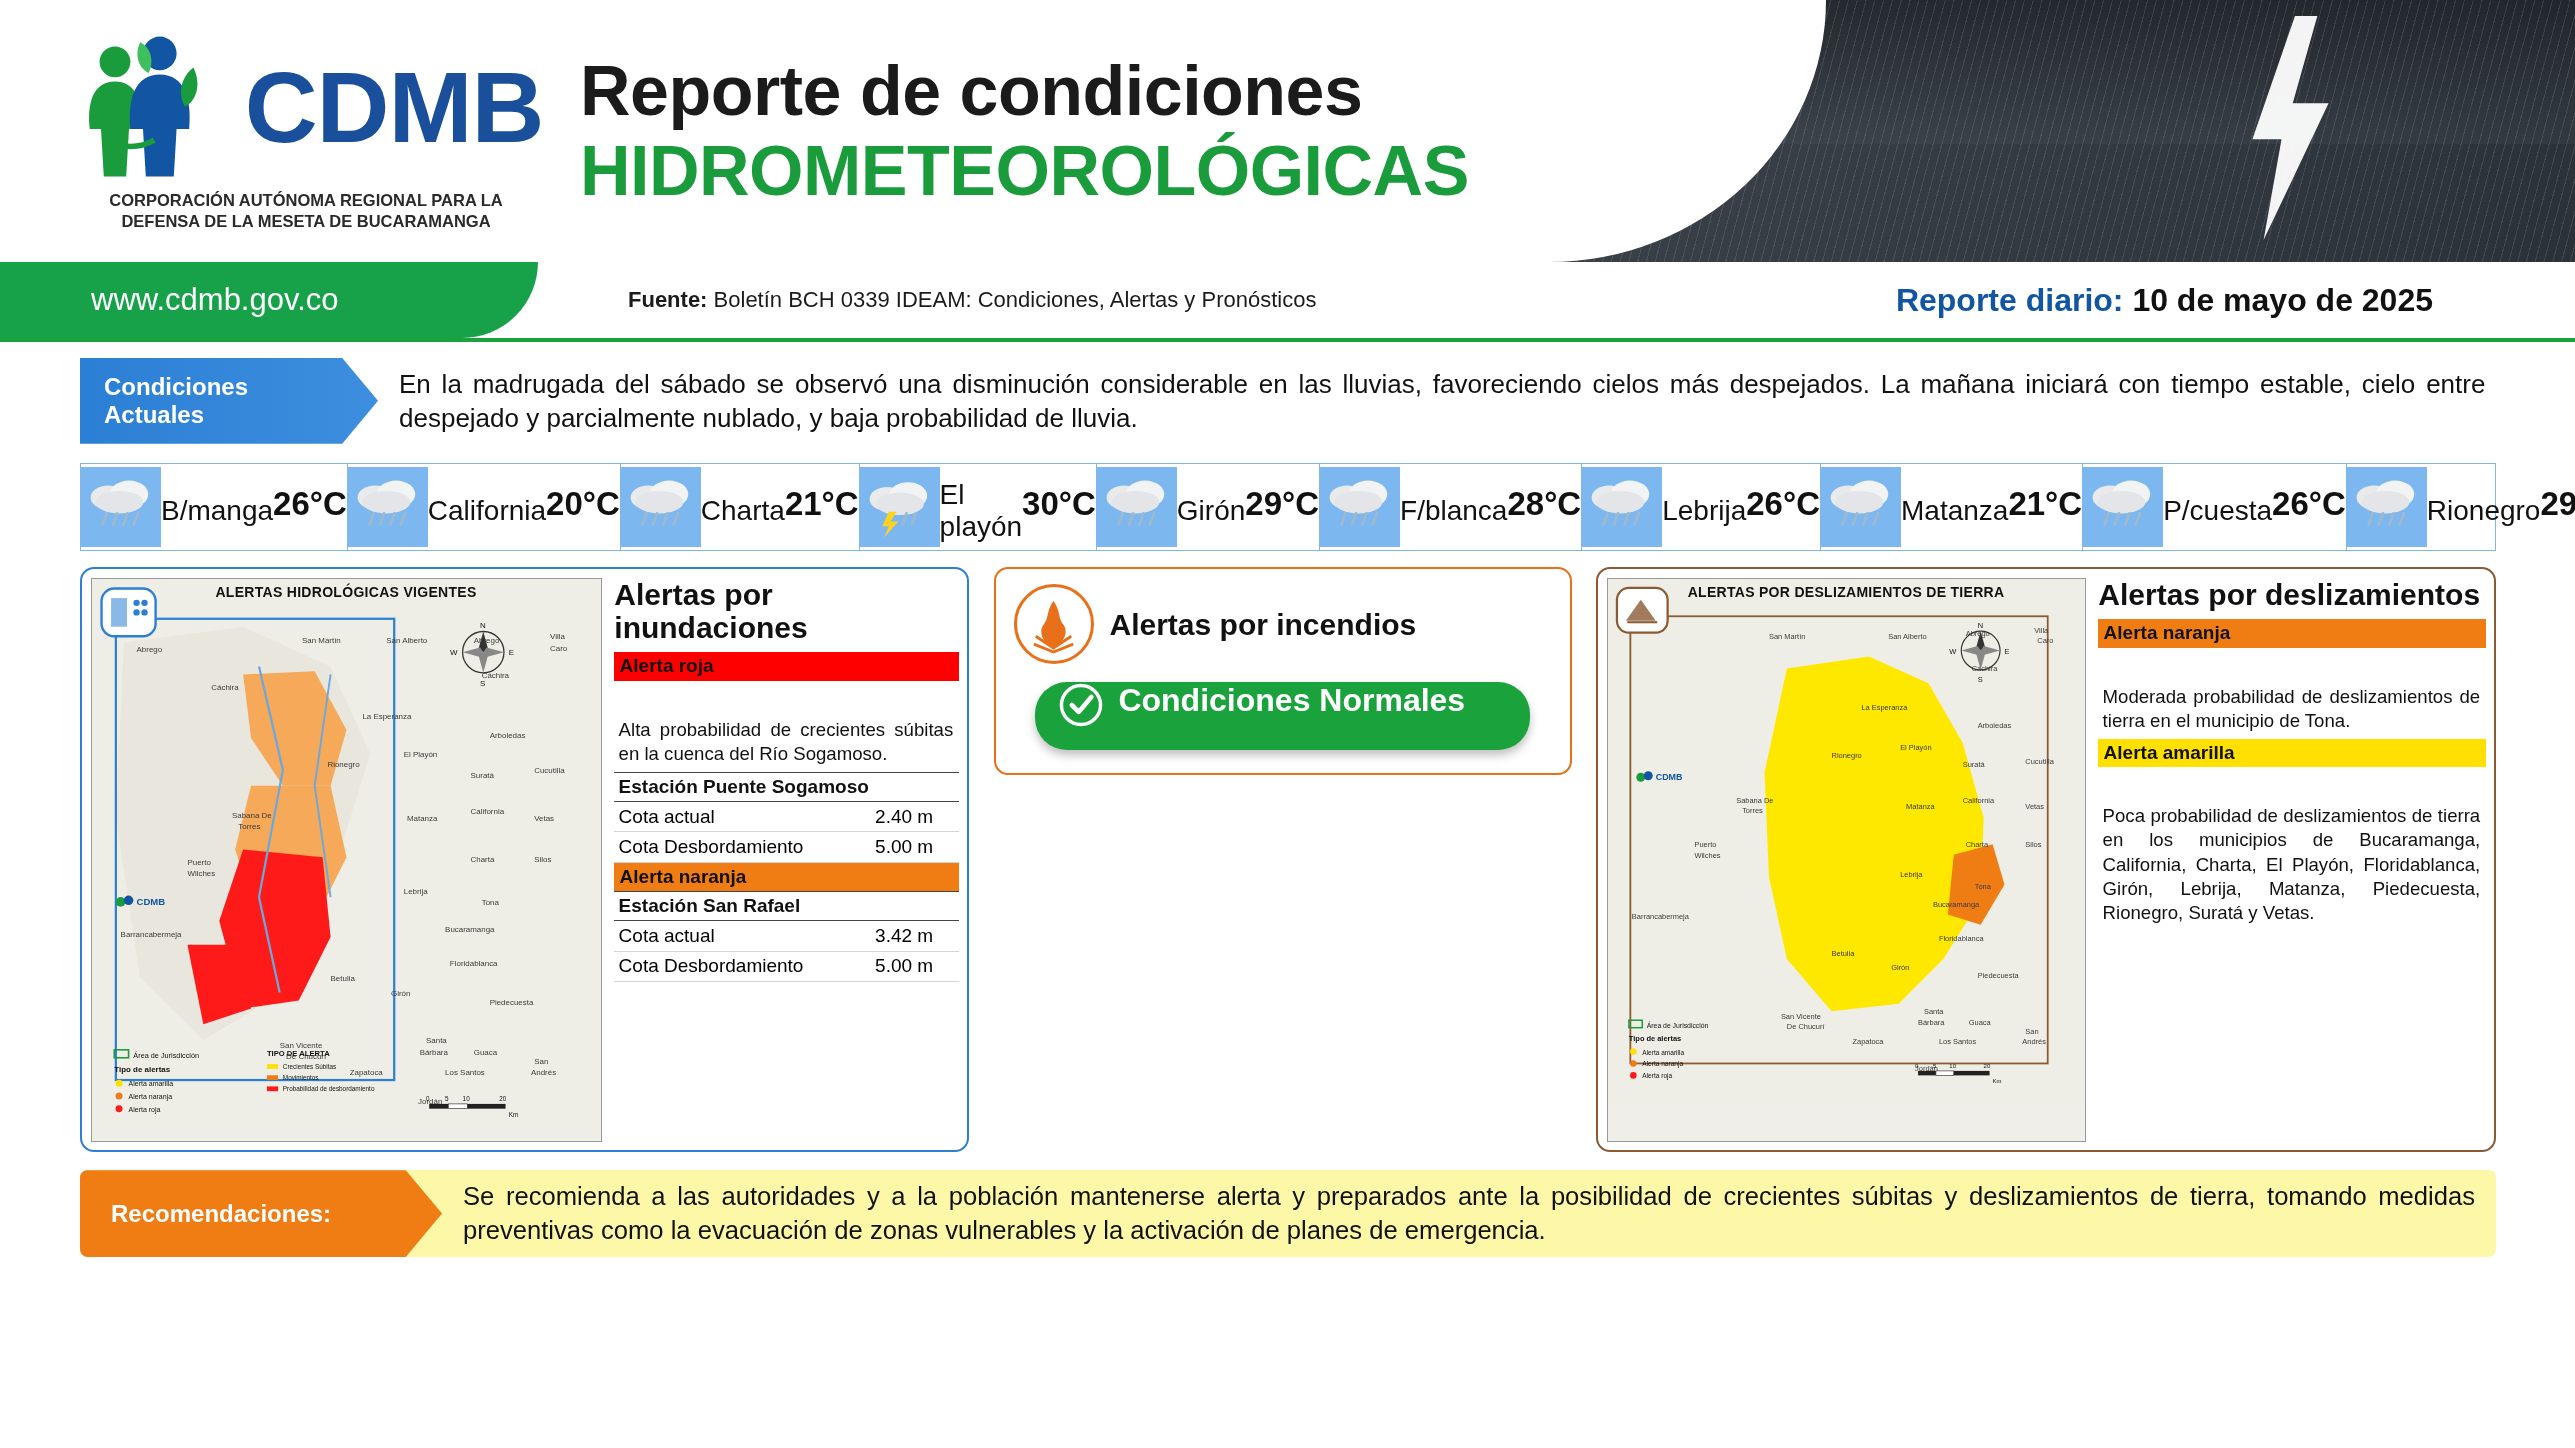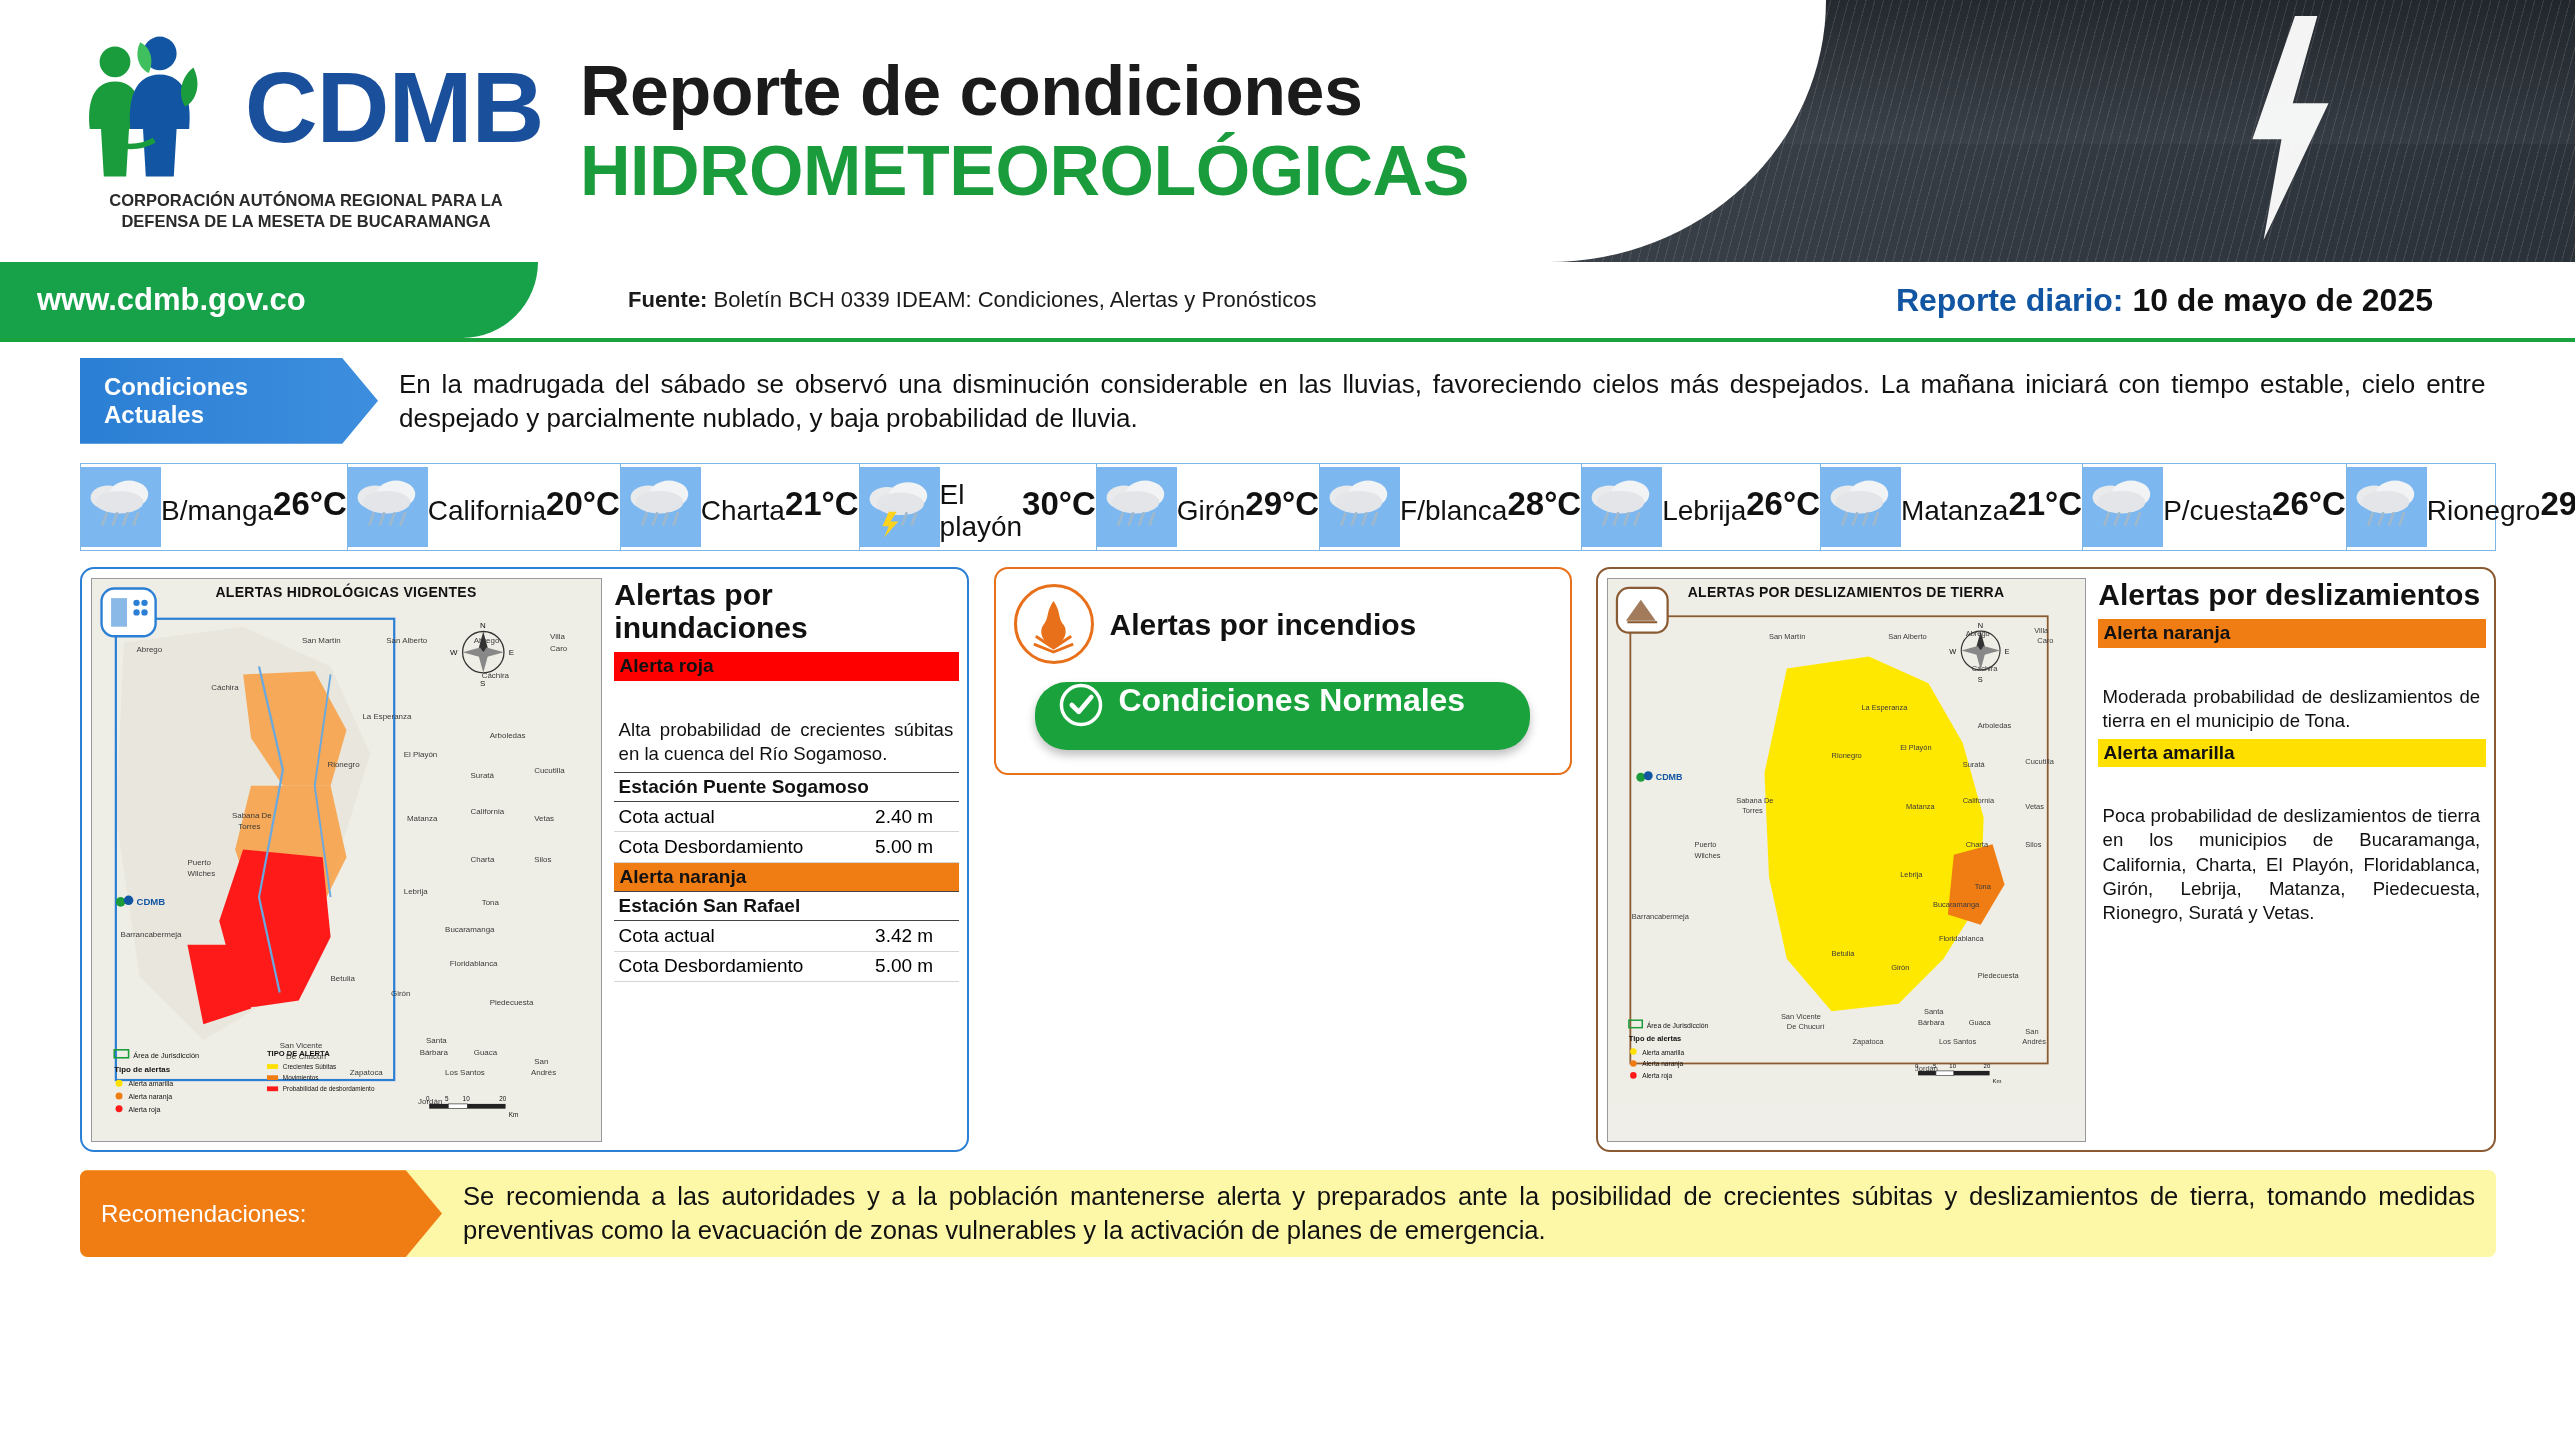--- a/index.html
+++ b/index.html
@@ -63,22 +63,22 @@
   }
   .greenbar-green {
     position:absolute; left:0; top:0; height:100%;
     width:538px;
     background:linear-gradient(90deg,#17a24a 0%, #17a24a 70%, #17a24a 100%);
     border-bottom-right-radius: 80px 80px;
     display:flex; align-items:center;
   }
   .greenbar-url {
     position:relative; z-index:3;
-    padding-left:37px;
-    font-size:31px; font-weight:bold; color:#ffffff;
+    padding-left:91px;
+    font-size:31px; font-weight:normal; color:#ffffff;
   }
   .greenbar-source {
     position:absolute; left:628px; top:50%; transform:translateY(-50%);
     font-size:22px; color:#1b1b1b;
   }
   .greenbar-source b { font-weight:bold; }
   .greenbar-report {
     position:absolute; right:143px; top:50%; transform:translateY(-50%);
     font-size:32px; font-weight:bold;
   }
@@ -203,22 +203,22 @@
   .reco {
     margin:18px 80px 0 80px;
     display:flex; align-items:stretch;
     background:#fdf8a8;
     border-radius:7.5px;
     overflow:hidden;
   }
   .reco-tag {
     width:362px;
     background:#f07c14;
-    color:#fff; font-size:24px; font-weight:normal;
-    display:flex; align-items:center; padding-left:21px;
+    color:#fff; font-size:24px; font-weight:bold;
+    display:flex; align-items:center; padding-left:31px;
     clip-path: polygon(0 0, 90% 0, 100% 50%, 90% 100%, 0 100%);
   }
   .reco-text { flex:1; padding:9.6px 21px 9.6px 21px; font-size:25.6px; line-height:1.32; color:#111; text-align:justify; }
 </style>
 </head>
 <body>
 
 <div class="header">
   <div class="header-clouds"></div>
   <div class="header-rain"></div>

